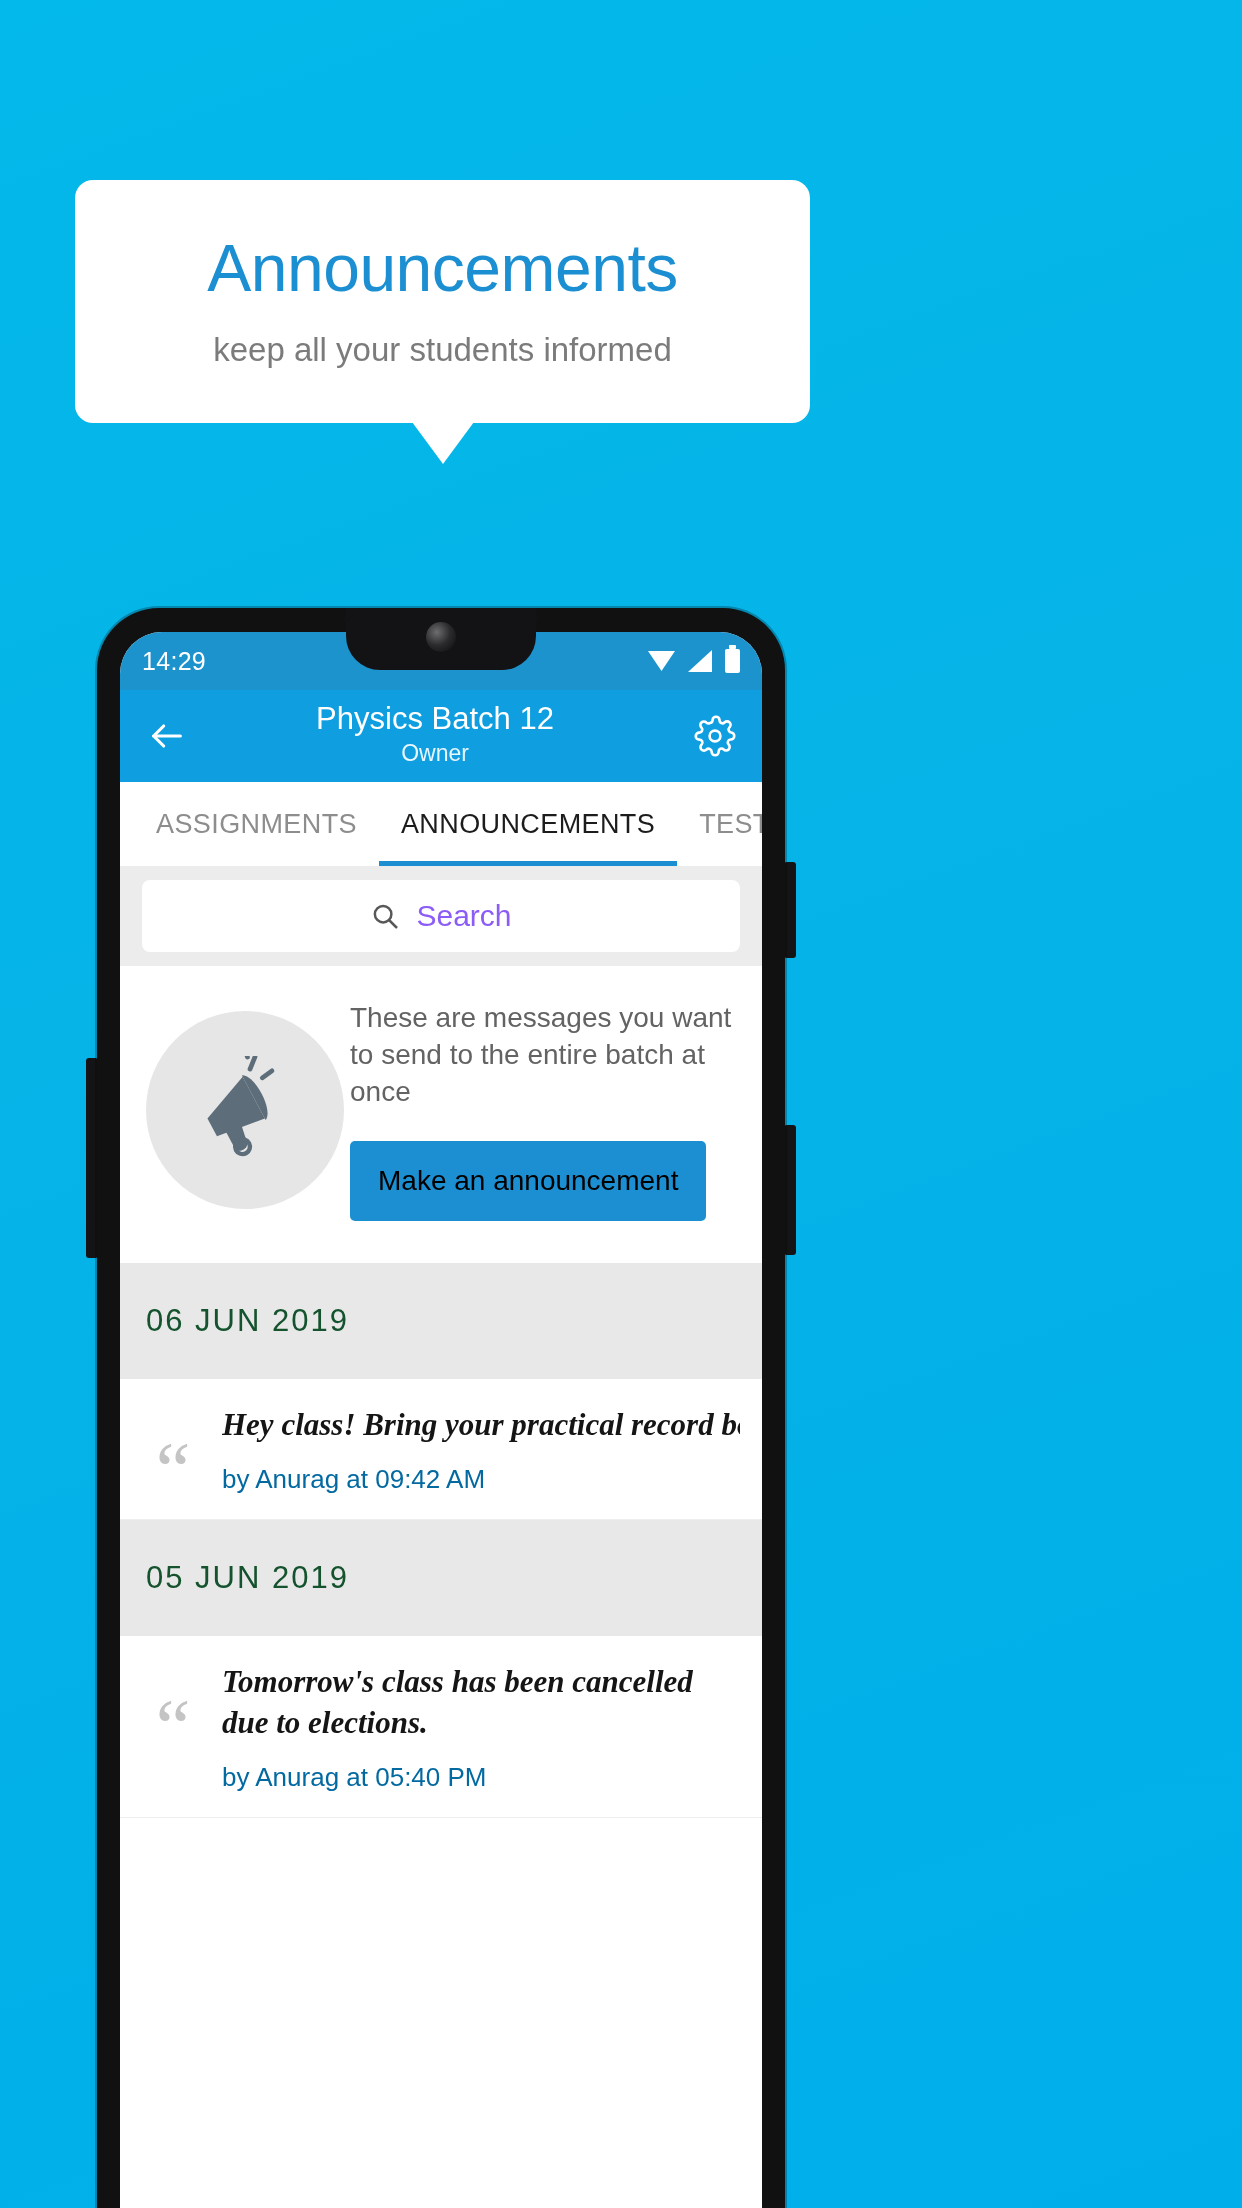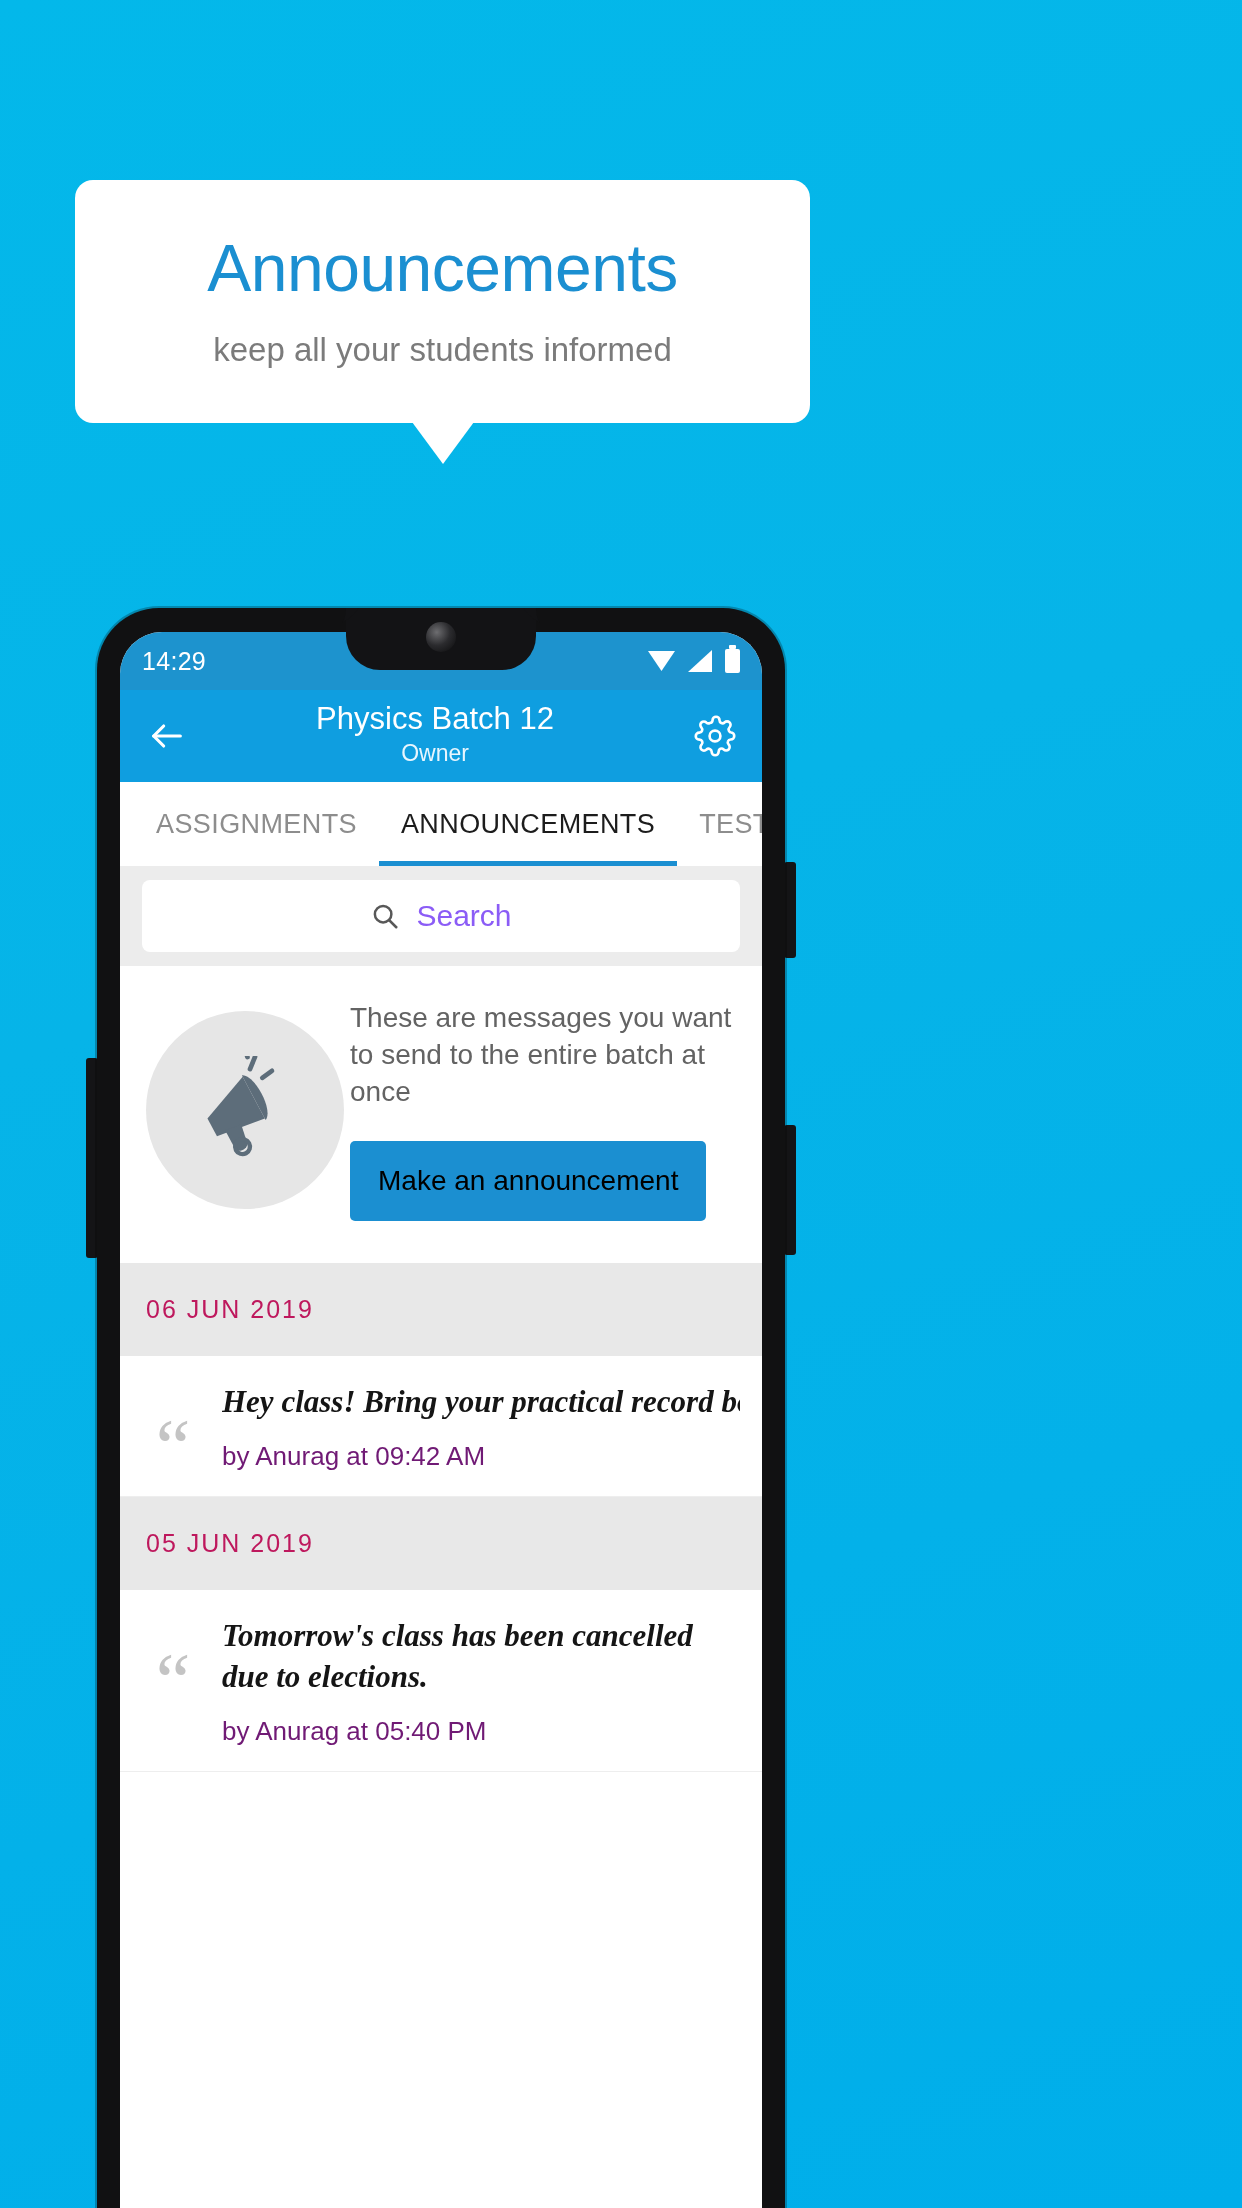--- a/index.html
+++ b/index.html
@@ -260,24 +260,24 @@
     font-size: 28px;
     padding: 24px 28px;
     border-radius: 5px;
     border: none;
     font-family: Liberation Sans, sans-serif;
   }
 
   
   .date-header {
     background: #e8e8e8;
-    color: #be185d;
-    font-size: 25px;
+    color: #14532d;
+    font-size: 31px;
     letter-spacing: 2px;
-    padding: 32px 26px;
+    padding: 40px 26px;
   }
   .ann-item {
     background: #fff;
     display: flex;
     padding: 26px 22px 24px 22px;
     gap: 18px;
     border-bottom: 1px solid #eeeeee;
   }
   .quote-mark {
     flex: 0 0 auto;
@@ -296,21 +296,21 @@
     font-weight: 700;
     font-size: 31px;
     line-height: 1.32;
     color: #151515;
     white-space: nowrap;
     overflow: hidden;
   }
   .ann-text.wrap { white-space: normal; }
   .ann-meta {
     margin-top: 18px;
-    color: #701a75;
+    color: #0369a1;
     font-size: 26px;
   }
 </style>
 </head>
 <body>
 
 <div class="promo-card">
   <div class="promo-title">Announcements</div>
   <div class="promo-sub">keep all your students informed</div>
 </div>

